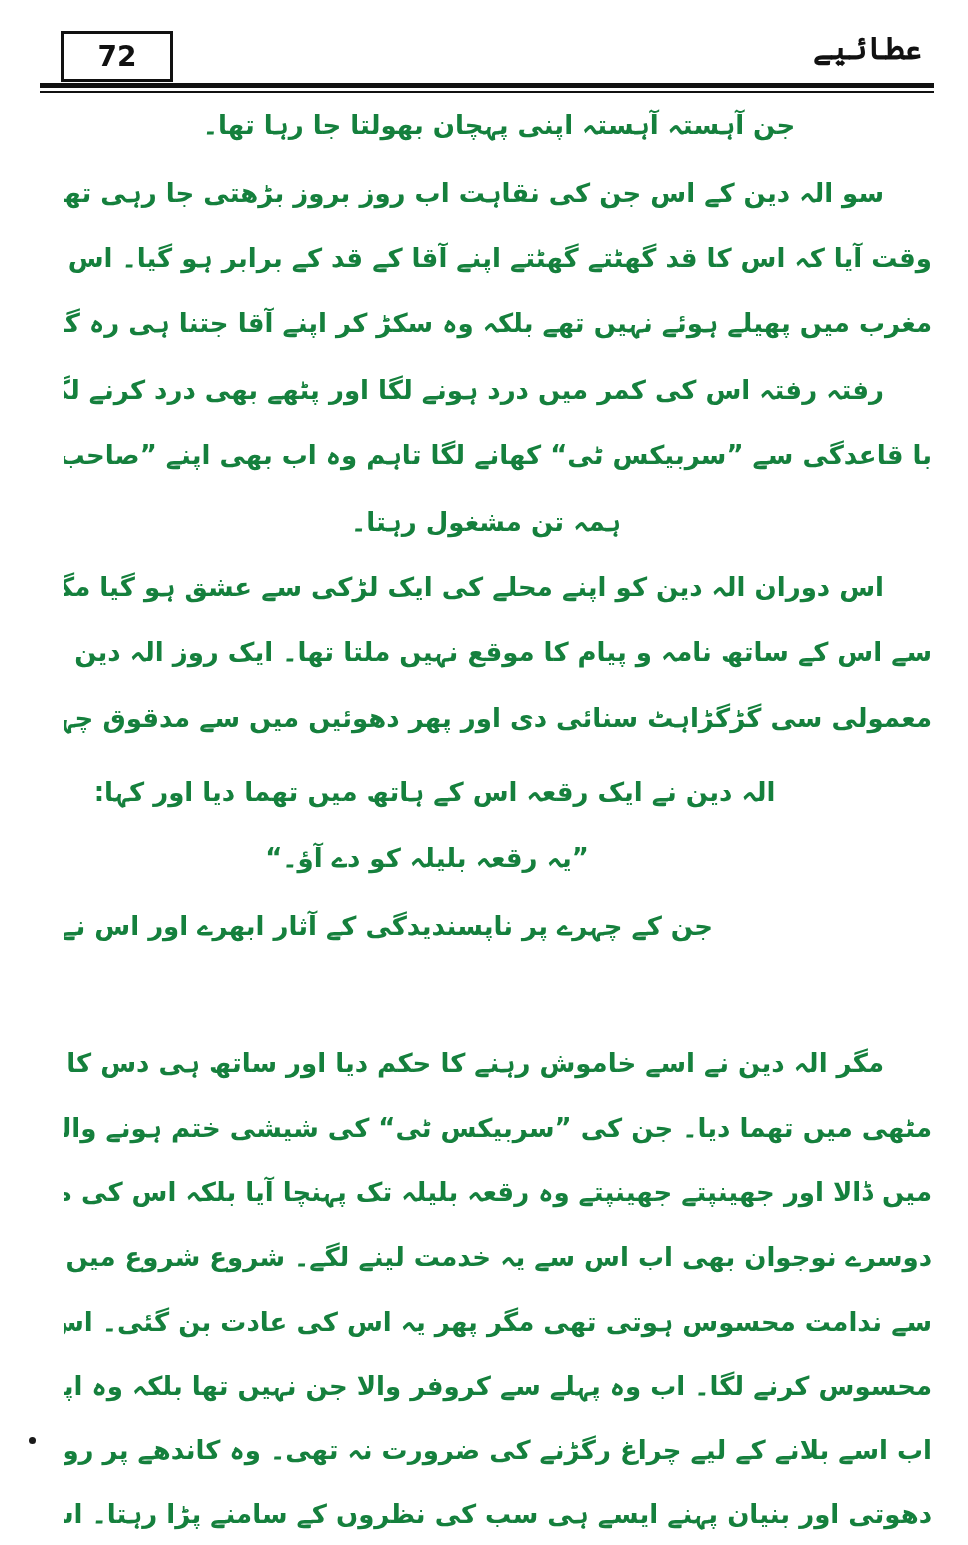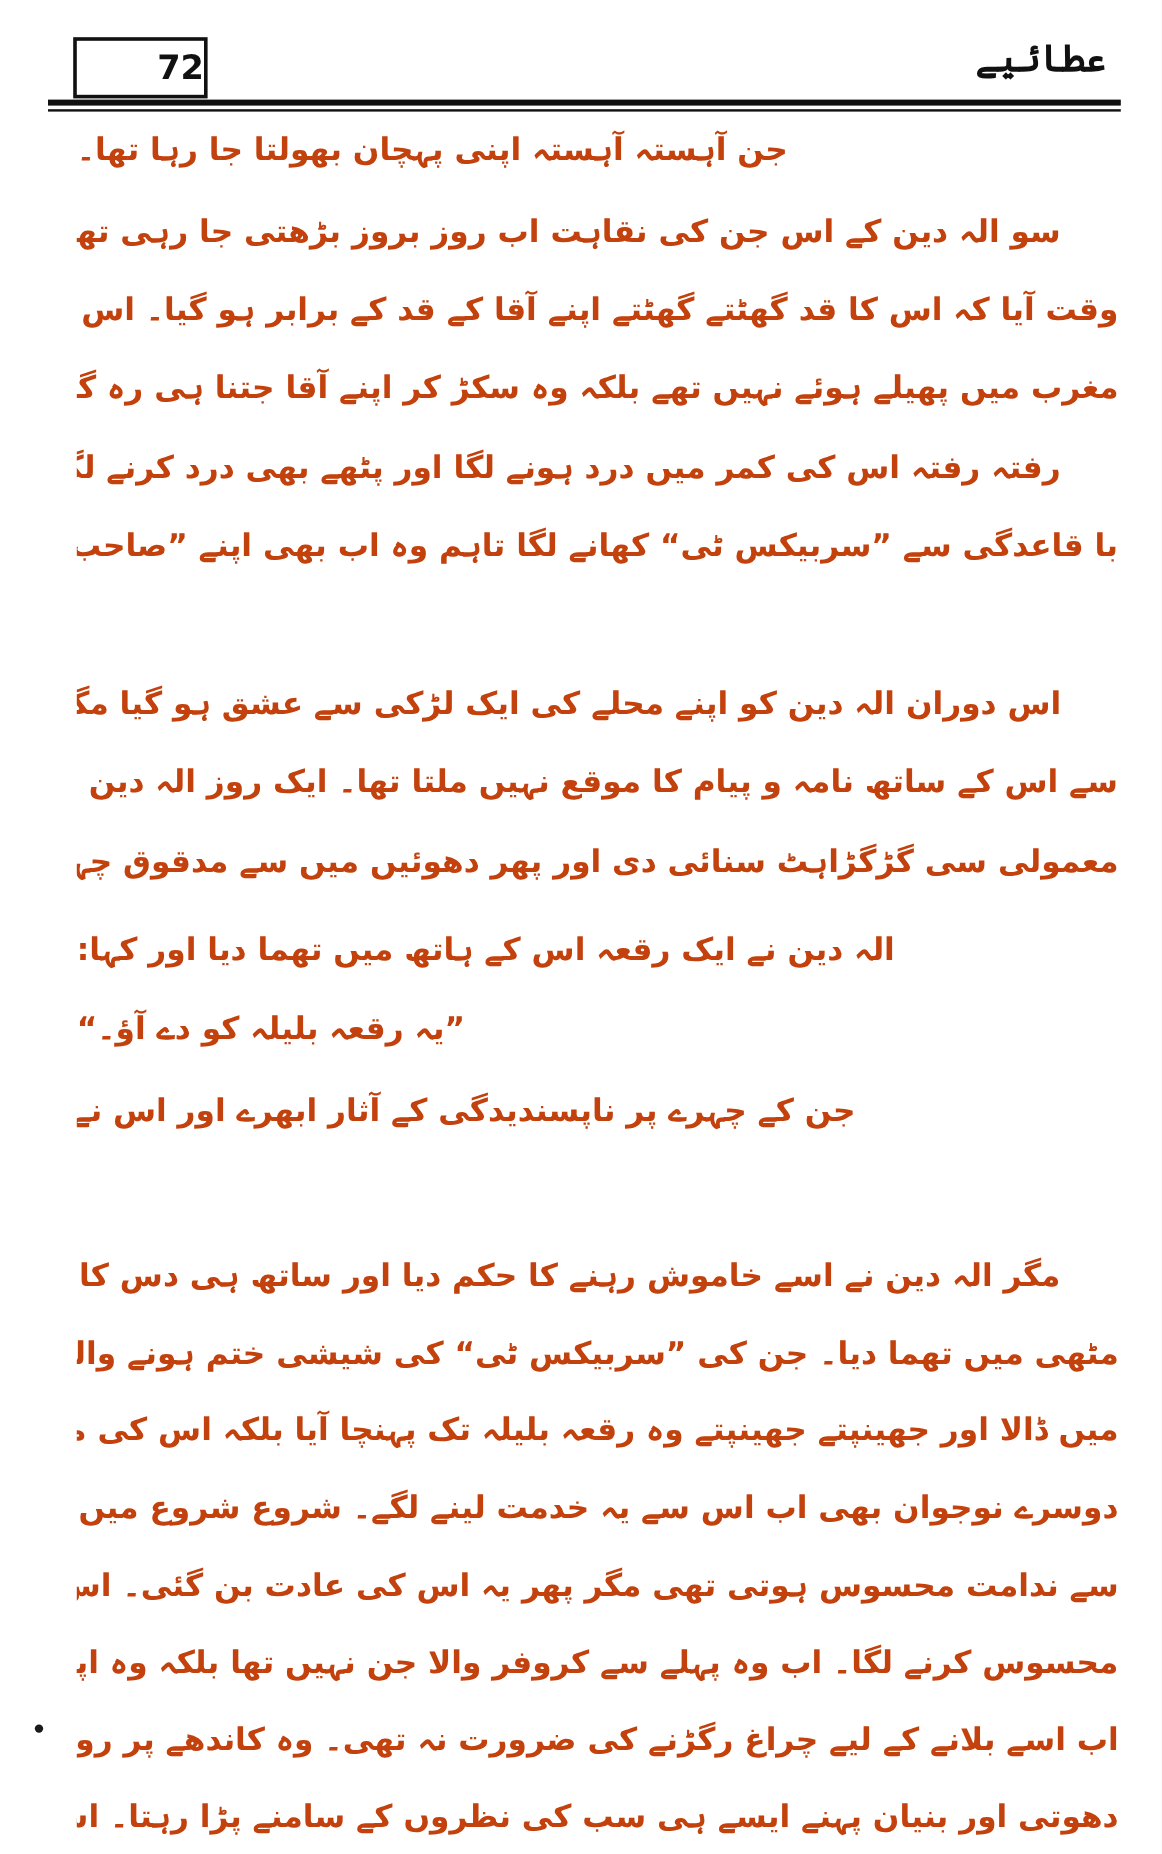--- a/index.html
+++ b/index.html
@@ -8,21 +8,21 @@
     position:relative;
     width:968px;height:1545px;
     background:#ffffff;
     overflow:hidden;
     font-family:"DejaVu Sans", sans-serif;
   }
   
   .pagenum-box{
     position:absolute;left:61px;top:31px;width:106px;height:45px;
     border:3px solid #111;
-    display:flex;align-items:center;justify-content:flex-end;
+    display:flex;align-items:center;justify-content:center;
     font-size:28px;font-weight:bold;color:#111;
     font-family:"DejaVu Sans", sans-serif;
   }
   .book-title{
     position:absolute;right:46px;top:30px;
     font-size:31px;font-weight:bold;color:#111;
     direction:rtl;
     font-family:Liberation Sans, sans-serif;
   }
   .header-rule{
@@ -31,26 +31,26 @@
     border-top:5px solid #111;
     border-bottom:2px solid #111;
   }
   
   .ln{
     position:absolute;
     left:64px;
     height:64px;
     direction:rtl;
     unicode-bidi:plaintext;
-    text-align:left;
+    text-align:center;
     white-space:nowrap;
     overflow:hidden;
     font-size:26px;
     font-weight:bold;
-    color:#c2410c;
+    color:#15803d;
     line-height:60px;
     font-family:"DejaVu Sans", sans-serif;
   }
   .ink-speck{
     position:absolute;left:29px;top:1437px;
     width:7px;height:7px;border-radius:50%;
     background:#1a1a1a;
   }
 </style>
 </head>
@@ -63,20 +63,21 @@
   </div>
   <div class="book-title">عطائیے</div>
   <div class="header-rule"></div>
 
   <div class="ln" style="top:95px;  right:34px;">جن آہستہ آہستہ اپنی پہچان بھولتا جا رہا تھا۔</div>
   <div class="ln" style="top:163px; right:84px;">سو الہ دین کے اس جن کی نقاہت اب روز بروز بڑھتی جا رہی تھی۔ حتیٰ کہ ایک</div>
   <div class="ln" style="top:228px; right:36px;">وقت آیا کہ اس کا قد گھٹتے گھٹتے اپنے آقا کے قد کے برابر ہو گیا۔ اس کے بازو اب مشرق اور</div>
   <div class="ln" style="top:293px; right:36px;">مغرب میں پھیلے ہوئے نہیں تھے بلکہ وہ سکڑ کر اپنے آقا جتنا ہی رہ گیا تھا۔</div>
   <div class="ln" style="top:360px; right:84px;">رفتہ رفتہ اس کی کمر میں درد ہونے لگا اور پٹھے بھی درد کرنے لگے۔ جس کے لیے وہ</div>
   <div class="ln" style="top:425px; right:36px;">با قاعدگی سے ”سربیکس ٹی“ کھانے لگا تاہم وہ اب بھی اپنے ”صاحب جی“ کی خدمت میں</div>
+  <div class="ln" style="top:492px; right:60px;">ہمہ تن مشغول رہتا۔</div>
   <div class="ln" style="top:557px; right:84px;">اس دوران الہ دین کو اپنے محلے کی ایک لڑکی سے عشق ہو گیا مگر سخت نگرانی کی وجہ</div>
   <div class="ln" style="top:622px; right:36px;">سے اس کے ساتھ نامہ و پیام کا موقع نہیں ملتا تھا۔ ایک روز الہ دین نے چراغ رگڑا، ایک</div>
   <div class="ln" style="top:688px; right:36px;">معمولی سی گڑگڑاہٹ سنائی دی اور پھر دھوئیں میں سے مدقوق چہرے والا جن نمودار ہوا۔</div>
   <div class="ln" style="top:828px; right:178px;">”یہ رقعہ بلیلہ کو دے آؤ۔“</div>
   <div class="ln" style="top:762px; right:163px;">الہ دین نے ایک رقعہ اس کے ہاتھ میں تھما دیا اور کہا:</div>
   <div class="ln" style="top:896px; right:255px;">جن کے چہرے پر ناپسندیدگی کے آثار ابھرے اور اس نے کہا:</div>
   <div class="ln" style="top:1033px;right:84px;">مگر الہ دین نے اسے خاموش رہنے کا حکم دیا اور ساتھ ہی دس کا ایک نوٹ اس کی</div>
   <div class="ln" style="top:1098px;right:36px;">مٹھی میں تھما دیا۔ جن کی ”سربیکس ٹی“ کی شیشی ختم ہونے والی تھی سو اس نے یہ نوٹ جیب</div>
   <div class="ln" style="top:1162px;right:36px;">میں ڈالا اور جھینپتے جھینپتے وہ رقعہ بلیلہ تک پہنچا آیا بلکہ اس کی موثر کارکردگی کو دیکھ کر محلے کے</div>
   <div class="ln" style="top:1227px;right:36px;">دوسرے نوجوان بھی اب اس سے یہ خدمت لینے لگے۔ شروع شروع میں اسے اس کام</div>

